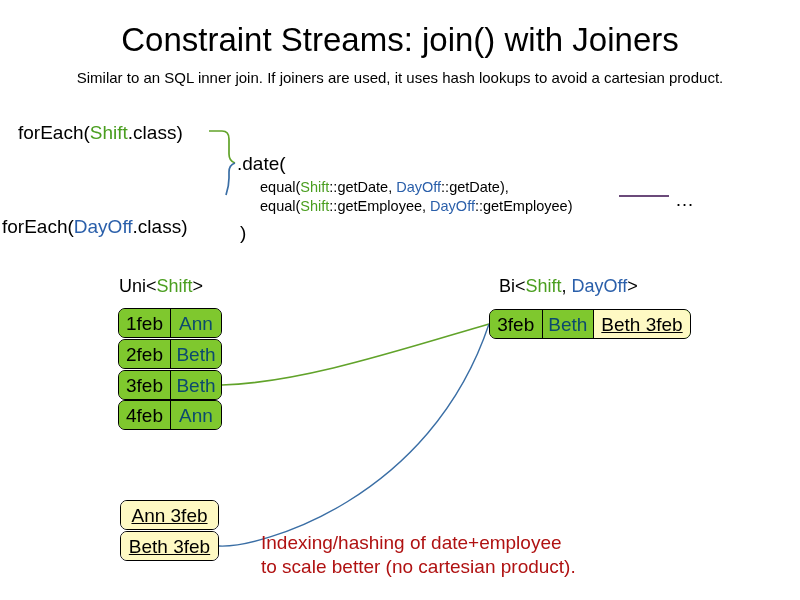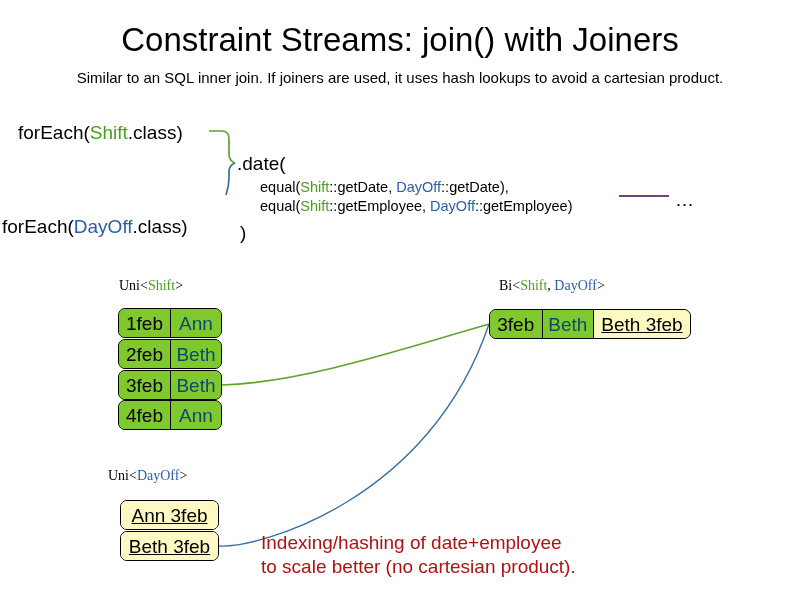--- a/index.html
+++ b/index.html
@@ -86,25 +86,24 @@
     left: 0;
     top: 0;
     width: 800px;
     height: 600px;
     pointer-events: none;
   }
 
   
   .group-label {
     position: absolute;
-    font-size: 14px;
+    font-size: 18px;
     line-height: 22px;
     white-space: nowrap;
     color: #000000;
-    font-family: Liberation Serif, serif;
   }
   .label-uni-shift { left: 119px; top: 275px; }
   .label-bi { left: 499px; top: 275px; }
   .label-uni-dayoff { left: 108px; top: 465px; }
 
   
   .row {
     position: absolute;
     display: flex;
     align-items: stretch;
@@ -216,21 +215,20 @@
   </div>
 
   <div class="group-label label-bi"><span>Bi&lt;</span><span class="tok-shift">Shift</span><span>, </span><span class="tok-dayoff">DayOff</span><span>&gt;</span></div>
 
   <div class="row bi-row">
     <div class="cell cell-green c-date txt-black">3feb</div>
     <div class="cell cell-green cell-sep c-name txt-orange">Beth</div>
     <div class="cell cell-blue cell-sep c-dayoff txt-black">Beth 3feb</div>
   </div>
 
-  <div class="group-label label-uni-dayoff"><span>Uni&lt;</span><span class="tok-dayoff">DayOff</span><span>&gt;</span></div>
 
   <div class="row dayoff-row dayoff-row-0">
     <div class="cell cell-blue c-only txt-black">Ann 3feb</div>
   </div>
   <div class="row dayoff-row dayoff-row-1">
     <div class="cell cell-blue c-only txt-black">Beth 3feb</div>
   </div>
 
   <div class="note">
     <span class="note-line">Indexing/hashing of date+employee</span>

